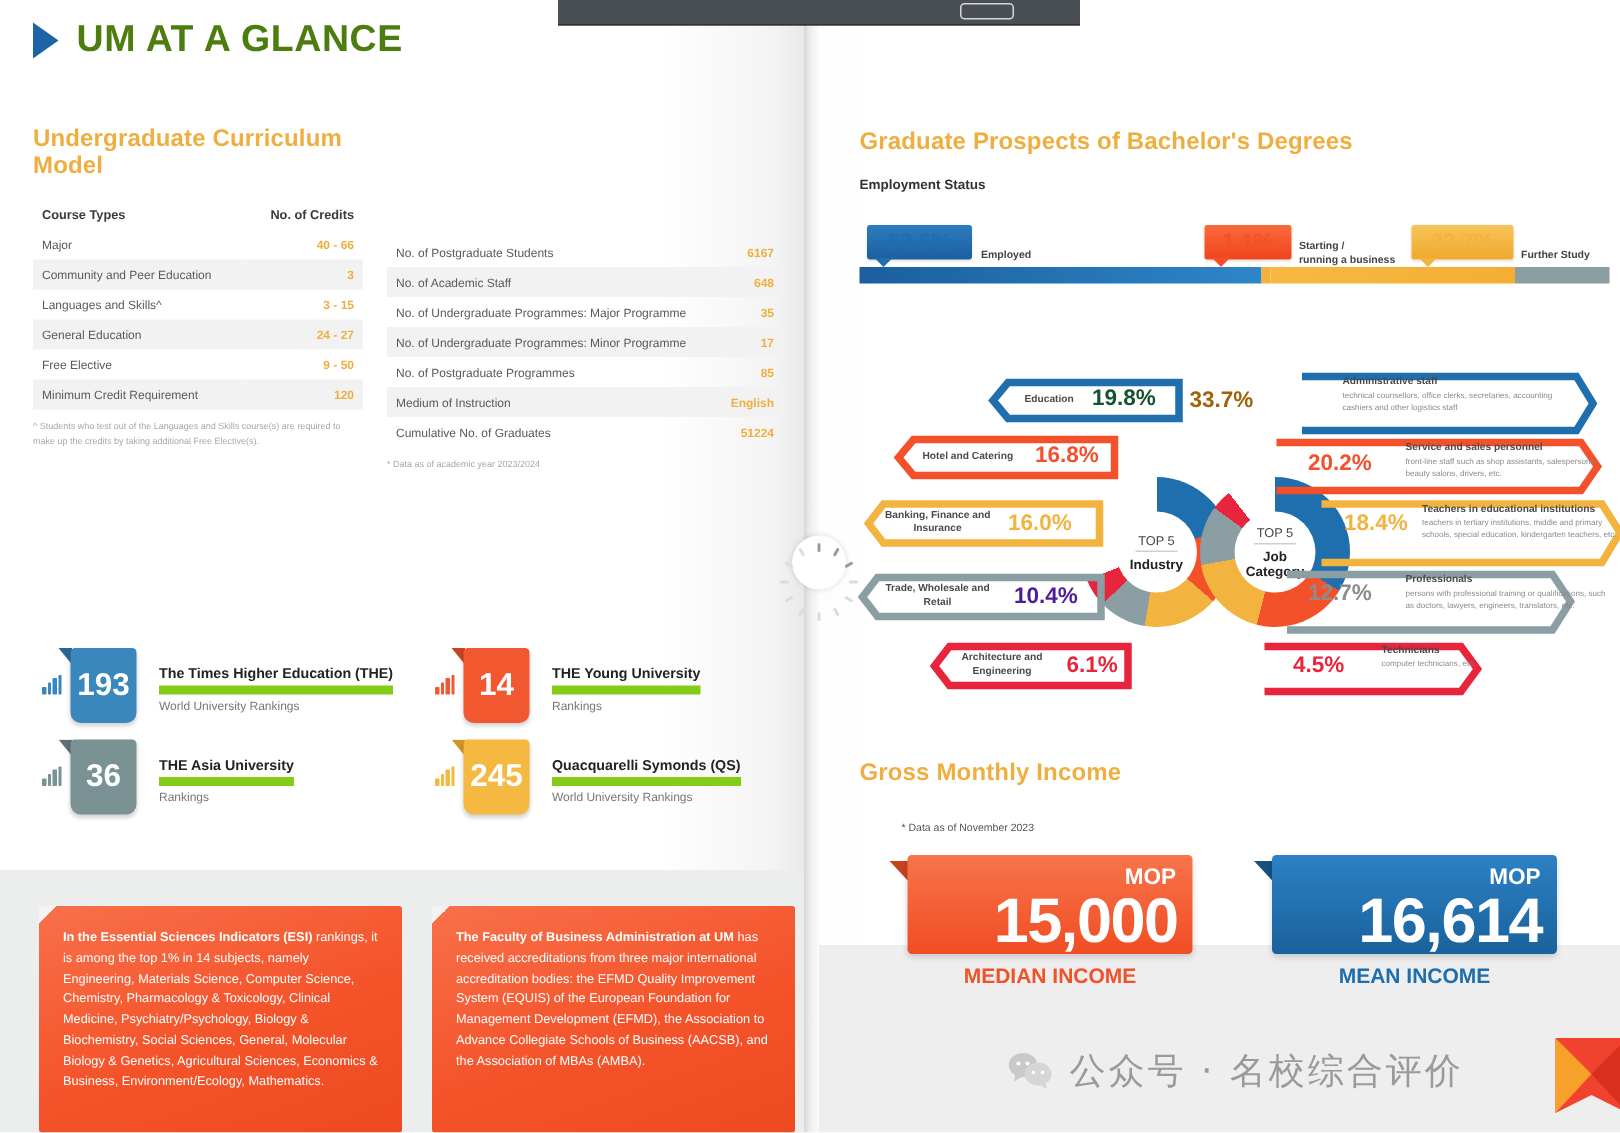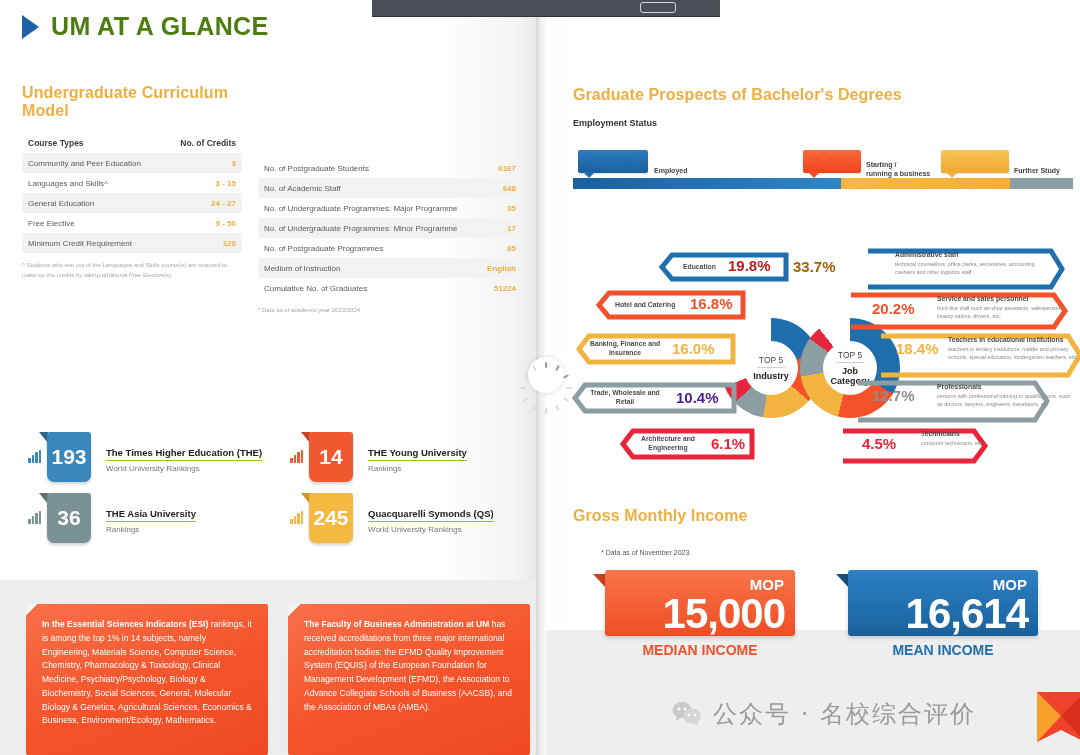--- a/index.html
+++ b/index.html
@@ -90,21 +90,21 @@
   }
   .badge {
     position:absolute; left:0; top:0; width:44px; height:50px;
     border-radius:3px 3px 7px 7px;
     display:flex; align-items:center; justify-content:center;
     color:#fff; font-size:21px; font-weight:bold;
     box-shadow:0 2px 3px rgba(0,0,0,.18);
   }
   .rank-txt { margin-left:10px; }
   .rank-name {
-    font-size:9.5px; font-weight:bold; color:#222; border-bottom:1px solid #84cc16;
+    font-size:9.5px; font-weight:bold; color:#222; border-bottom:6px solid #84cc16;
     padding-bottom:2px; display:inline-block;
   }
   .rank-sub { font-size:8px; color:#777; margin-top:3px; }
 
   
   .redbox {
     position:absolute; color:#fff; font-size:8.5px; line-height:1.62;
     padding:14px 16px 10px 16px; border-radius:2px;
   }
   .redbox .lead { font-weight:bold; }
@@ -206,20 +206,24 @@
   <div class="blk" style="left:22px; top:84px; width:220px;">
     <div class="sec-title">Undergraduate Curriculum Model</div>
     <table class="tbl" style="margin-top:13px;">
       <thead>
           <tr>
         <th>Course Types</th>
         <th class="num">No. of Credits</th>
       </tr>
         </thead>
       <tbody>
+        <tr>
+            <td>Major</td>
+            <td class="num">40 - 66</td>
+          </tr>
         <tr class="alt">
             <td>Community and Peer Education</td>
             <td class="num">3</td>
           </tr>
         <tr>
             <td>Languages and Skills^</td>
             <td class="num">3 - 15</td>
           </tr>
         <tr class="alt">
             <td>General Education</td>
@@ -412,21 +416,21 @@
       <div class="hole-bot">Industry</div>
     </div>
   </div>
 
   <div class="chev" style="left:660px; top:252px;">
     <svg width="130" height="30" viewBox="0 0 130 30">
         <path d="M12 3 L126 3 L126 27 L12 27 L2 15 Z" fill="none" stroke="#1f6ead" stroke-width="5"></path>
       </svg>
   </div>
   <div class="chev-name" style="left:683px; top:263px;">Education</div>
-  <div class="chev-pct" style="left:728px; top:257px; color:#b91c1c;">19.8%</div>
+  <div class="chev-pct" style="left:728px; top:257px; color:#14532d;">19.8%</div>
 
   <div class="chev" style="left:597px; top:290px;">
     <svg width="150" height="30" viewBox="0 0 150 30">
         <path d="M12 3 L146 3 L146 27 L12 27 L2 15 Z" fill="none" stroke="#f4512a" stroke-width="5"></path>
       </svg>
   </div>
   <div class="chev-name" style="left:615px; top:301px;">Hotel and Catering</div>
   <div class="chev-pct" style="left:690px; top:295px; color:#f4512a;">16.8%</div>
 
   <div class="chev" style="left:577px; top:333px;">

